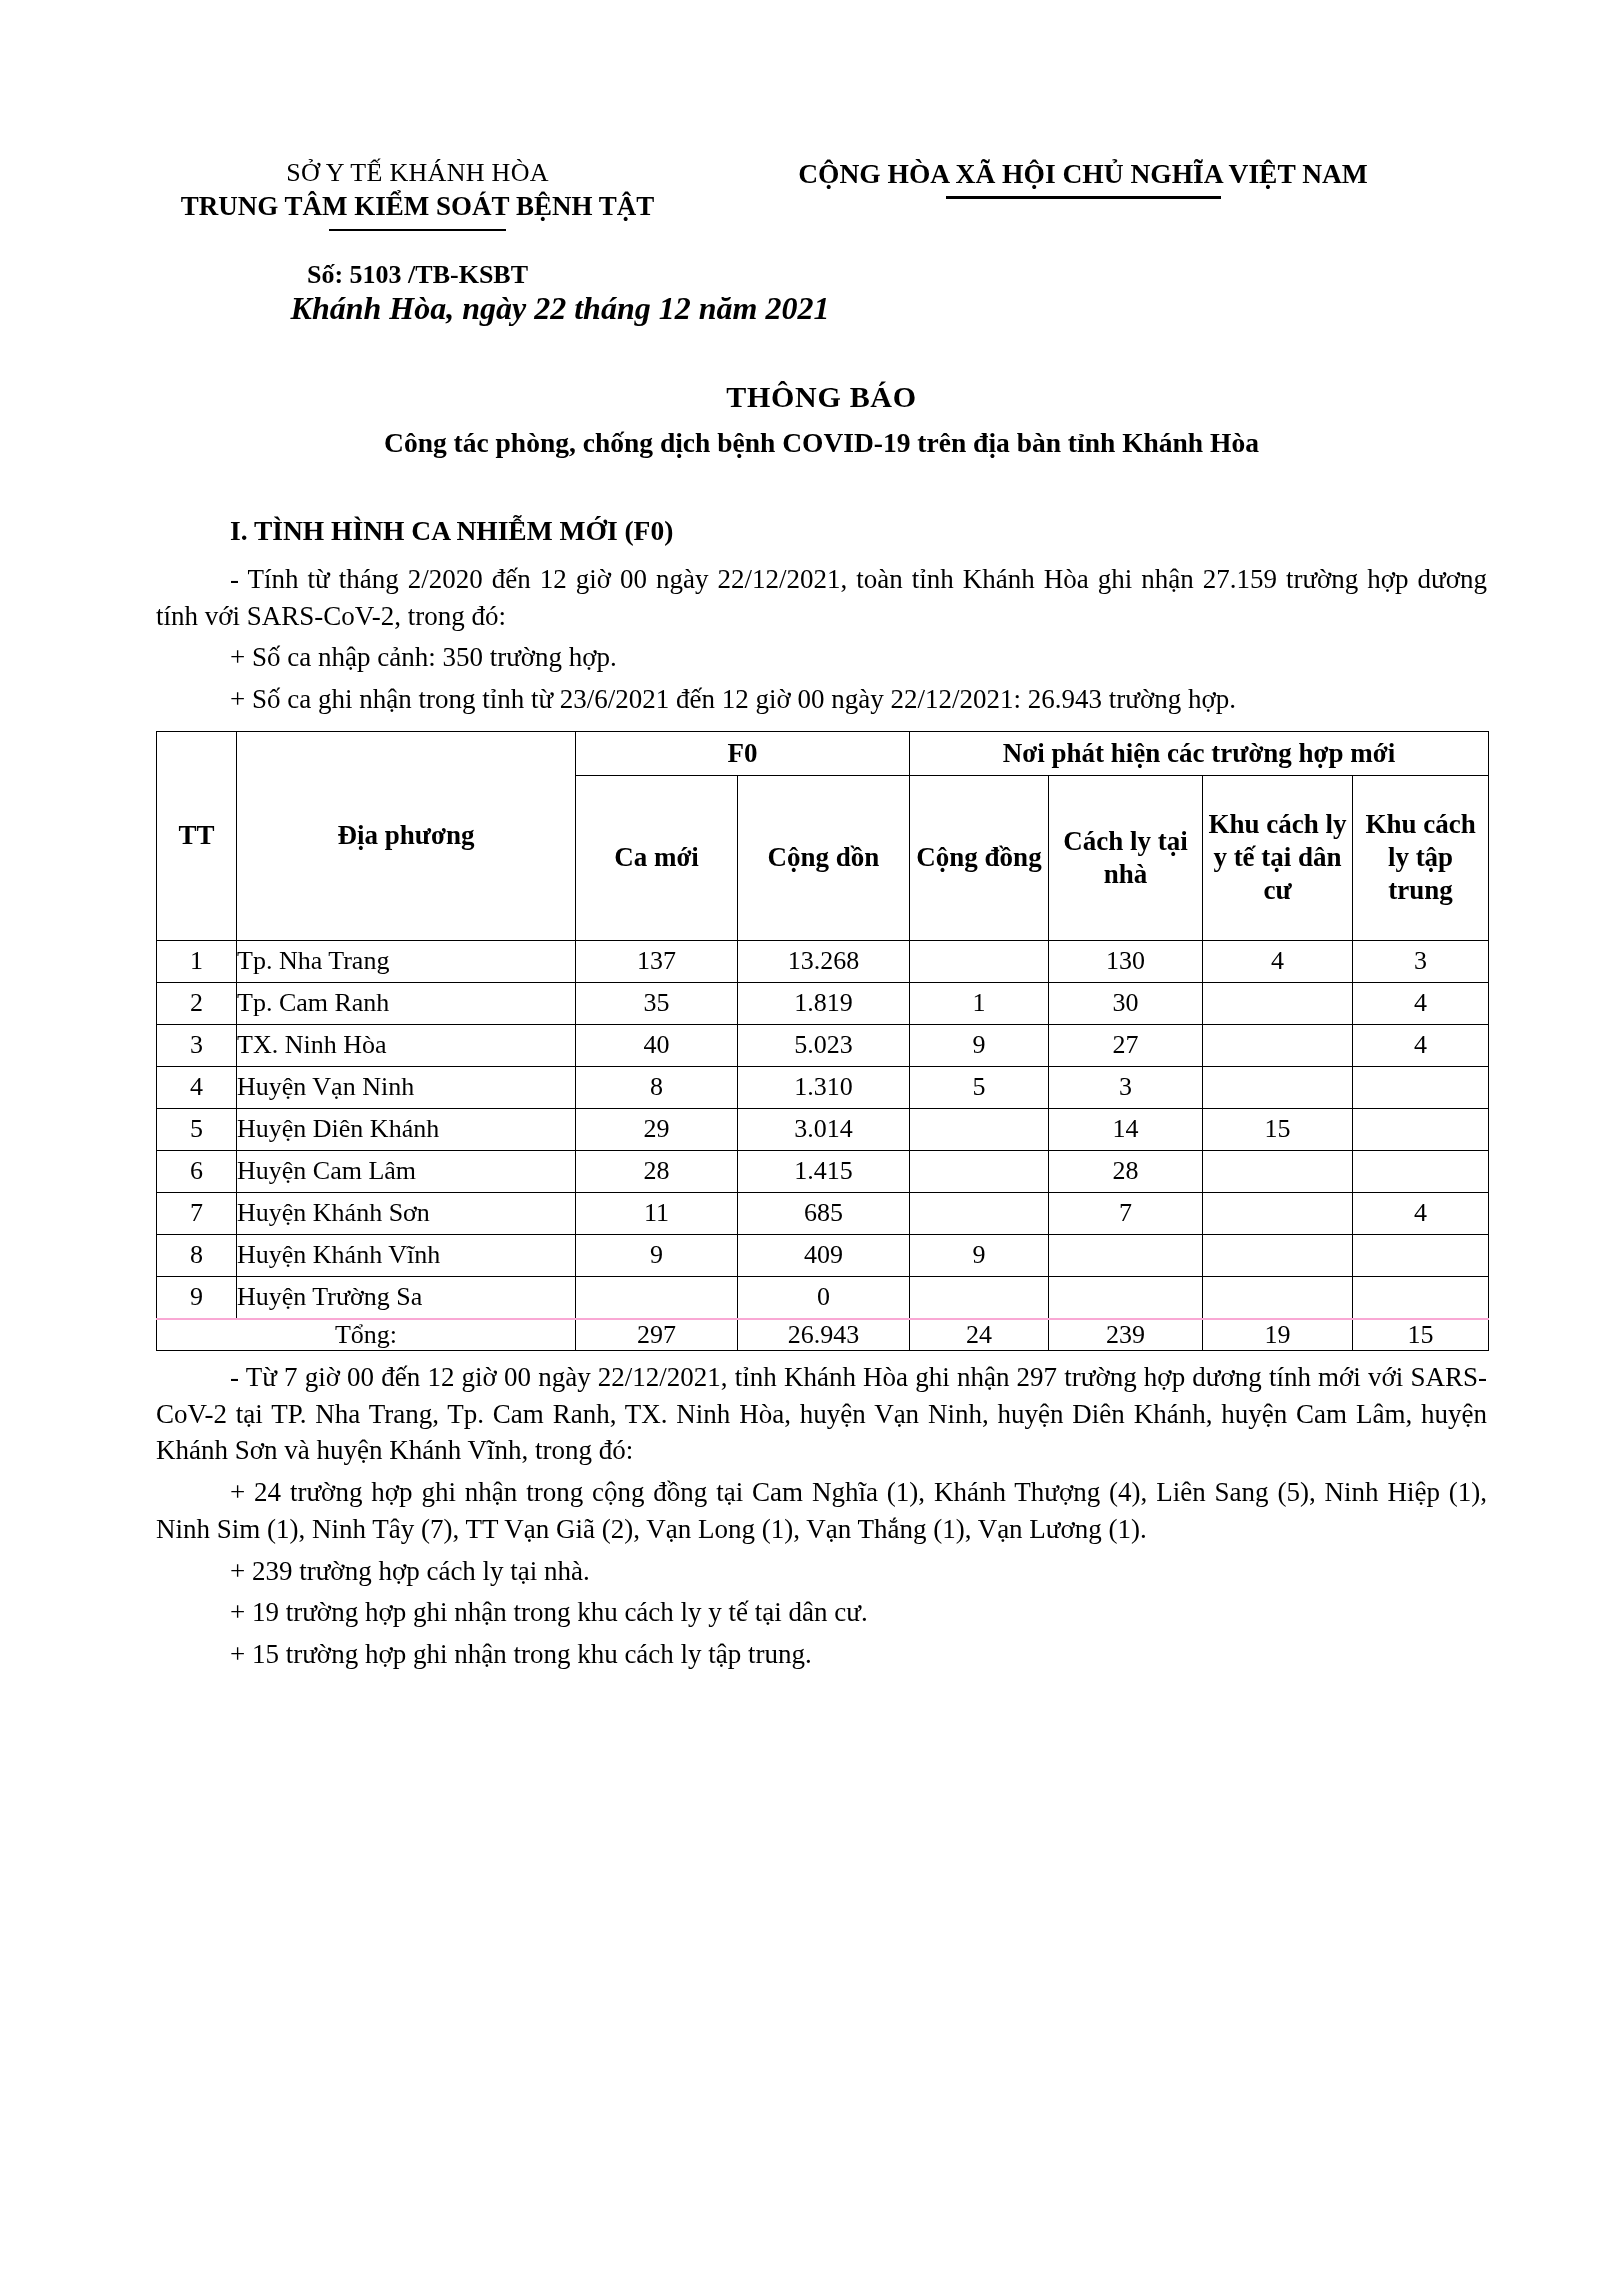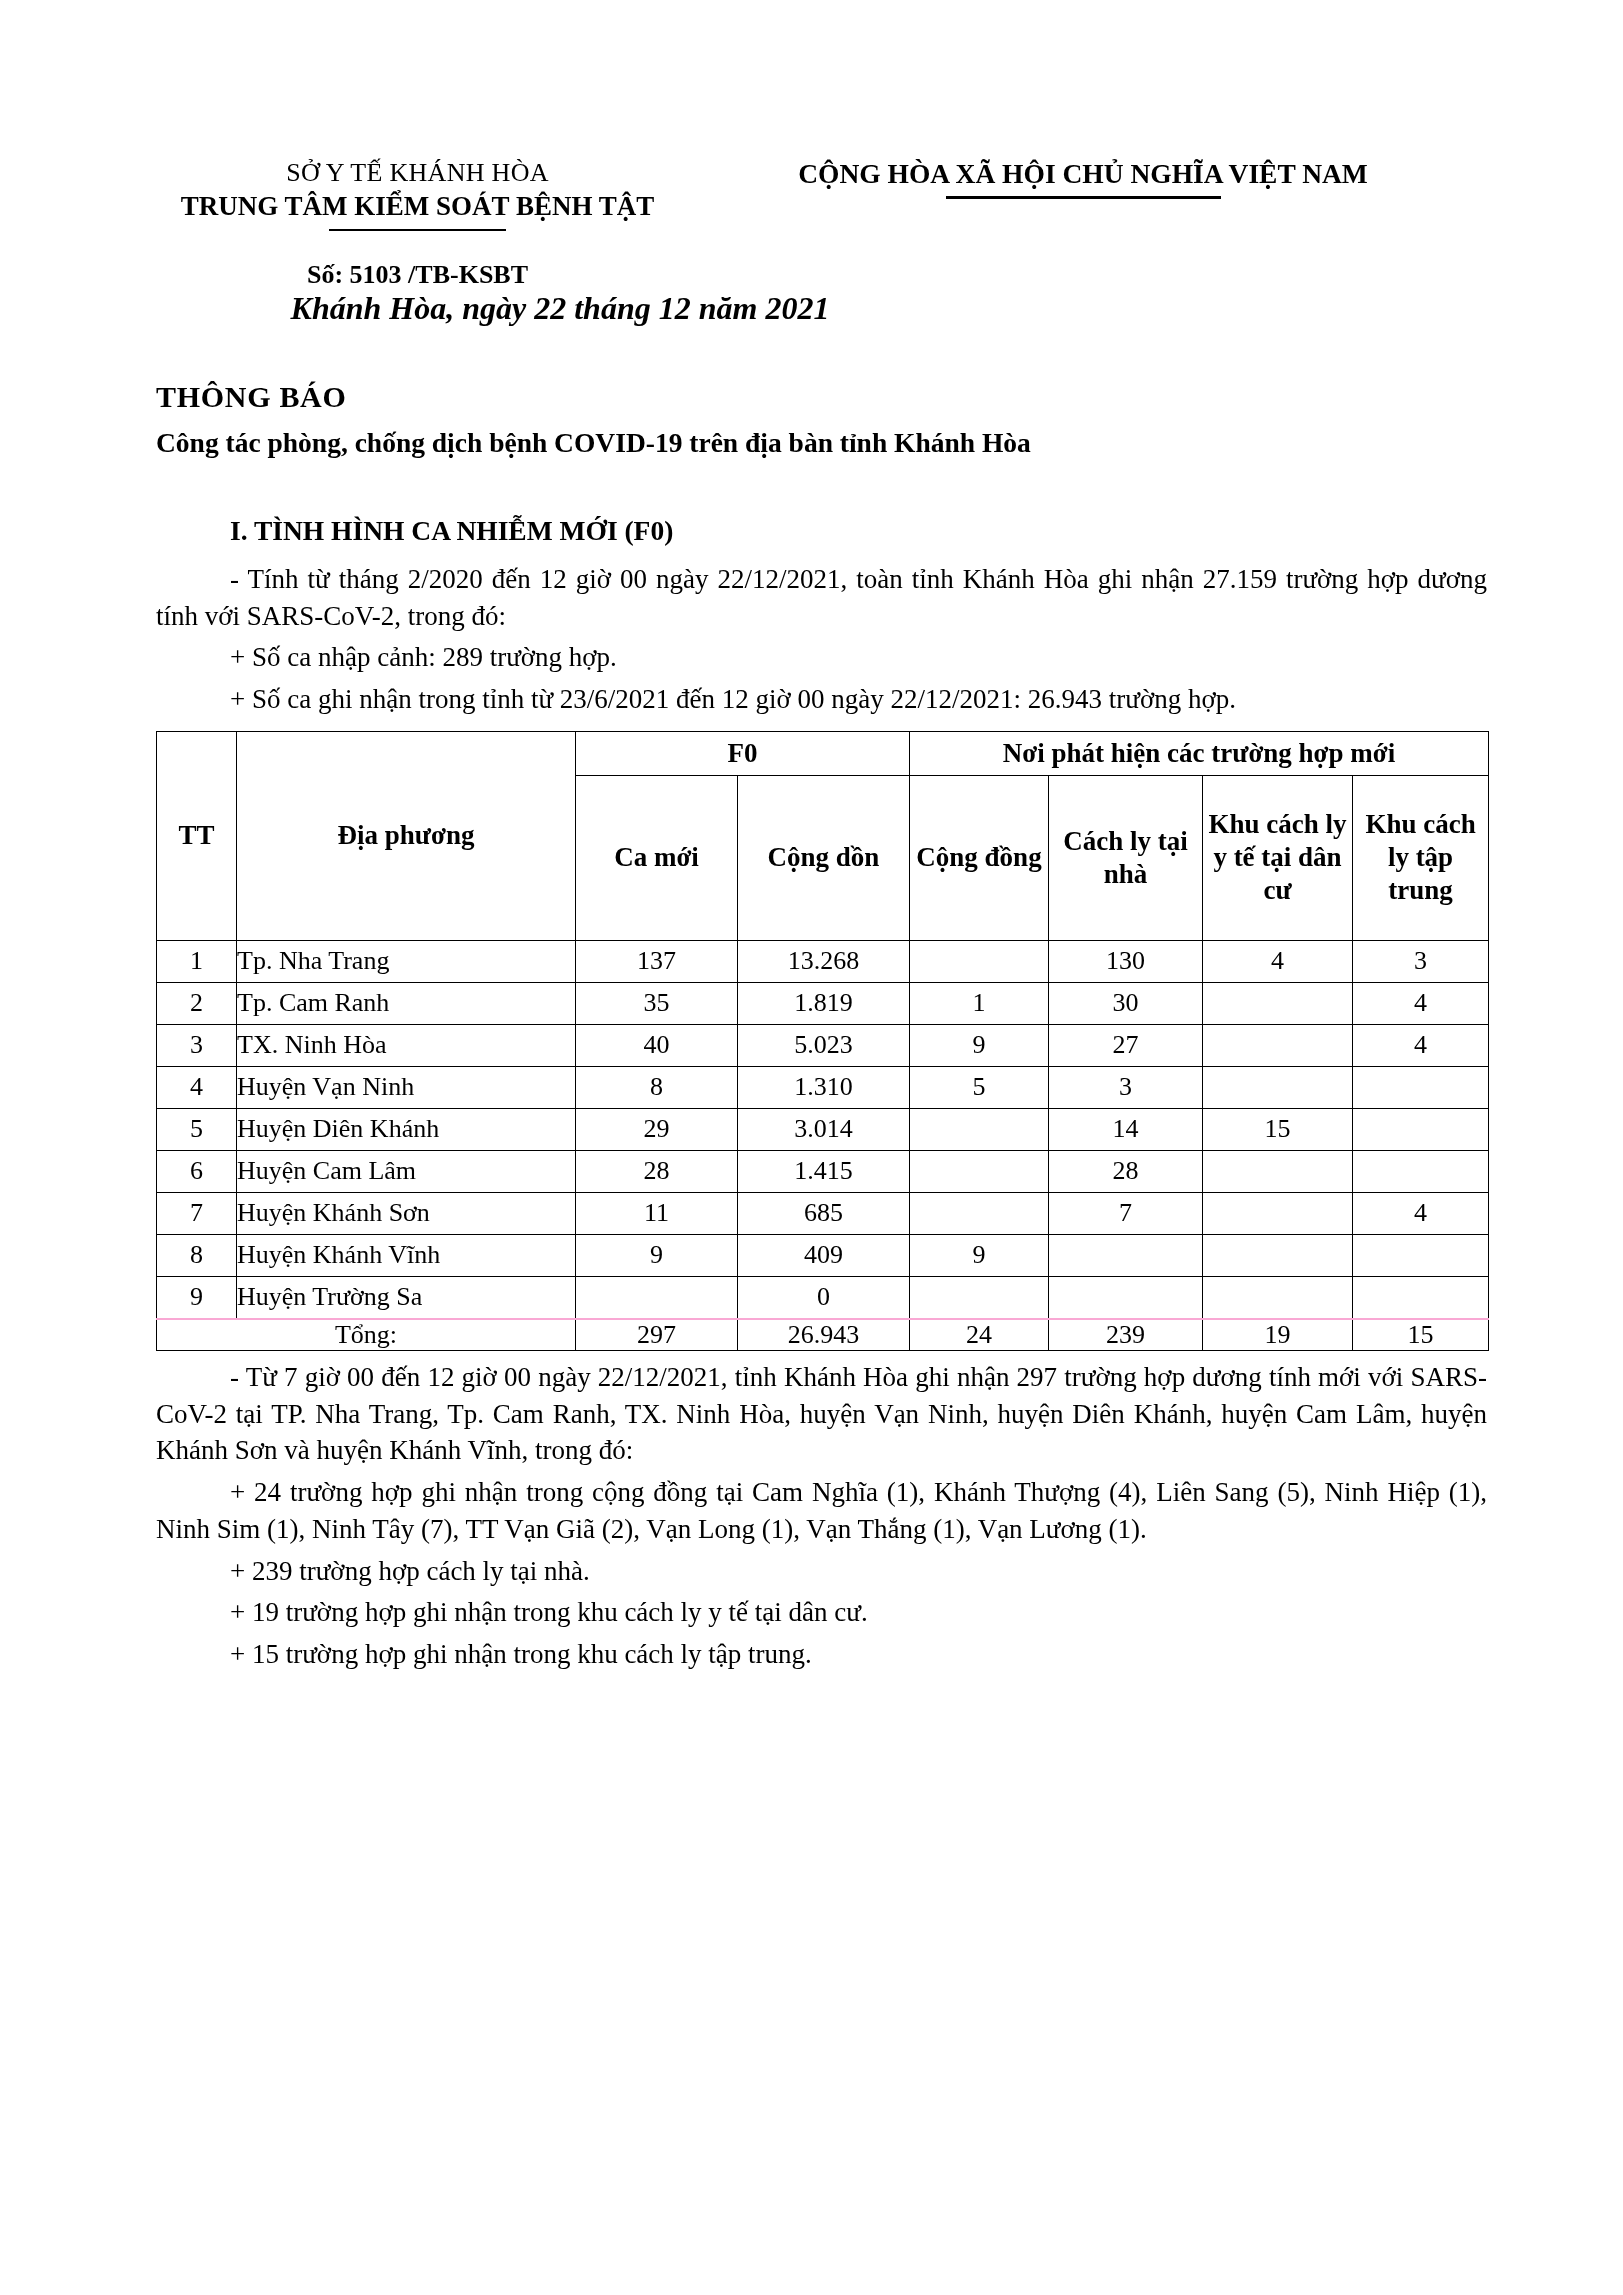--- a/index.html
+++ b/index.html
@@ -95,20 +95,21 @@
   .place-date {
     width: 808px;
     text-align: center;
     font-size: 32px;
     font-style: italic;
     white-space: nowrap;
   }
 
   
   .title-block {
+    text-align: center;
     margin-top: 51px;
   }
   .title-main {
     font-size: 30px;
     font-weight: bold;
     letter-spacing: 0.7px;
     line-height: 1.25;
   }
   .title-sub1 {
     font-size: 27.5px;
@@ -226,21 +227,21 @@
     </div>
 
     <div class="title-block">
       <div class="title-main">THÔNG BÁO</div>
       <div class="title-sub1">Công tác phòng, chống dịch bệnh COVID-19 trên địa bàn tỉnh Khánh Hòa</div>
     </div>
 
     <div class="section-heading">I. TÌNH HÌNH CA NHIỄM MỚI (F0)</div>
 
     <p class="body-para first">- Tính từ tháng 2/2020 đến 12 giờ 00 ngày 22/12/2021, toàn tỉnh Khánh Hòa ghi nhận 27.159 trường hợp dương tính với SARS-CoV-2, trong đó:</p>
-    <p class="body-para tight">+ Số ca nhập cảnh: 289 trường hợp.</p>
+    <p class="body-para tight">+ Số ca nhập cảnh: 350 trường hợp.</p>
     <p class="body-para tight">+ Số ca ghi nhận trong tỉnh từ 23/6/2021 đến 12 giờ 00 ngày 22/12/2021: 26.943 trường hợp.</p>
 
     <table class="stats">
       <colgroup>
         <col class="col-tt">
           <col class="col-dp">
           <col class="col-canew">
           <col class="col-cong">
         <col class="col-cd">
           <col class="col-clnha">

